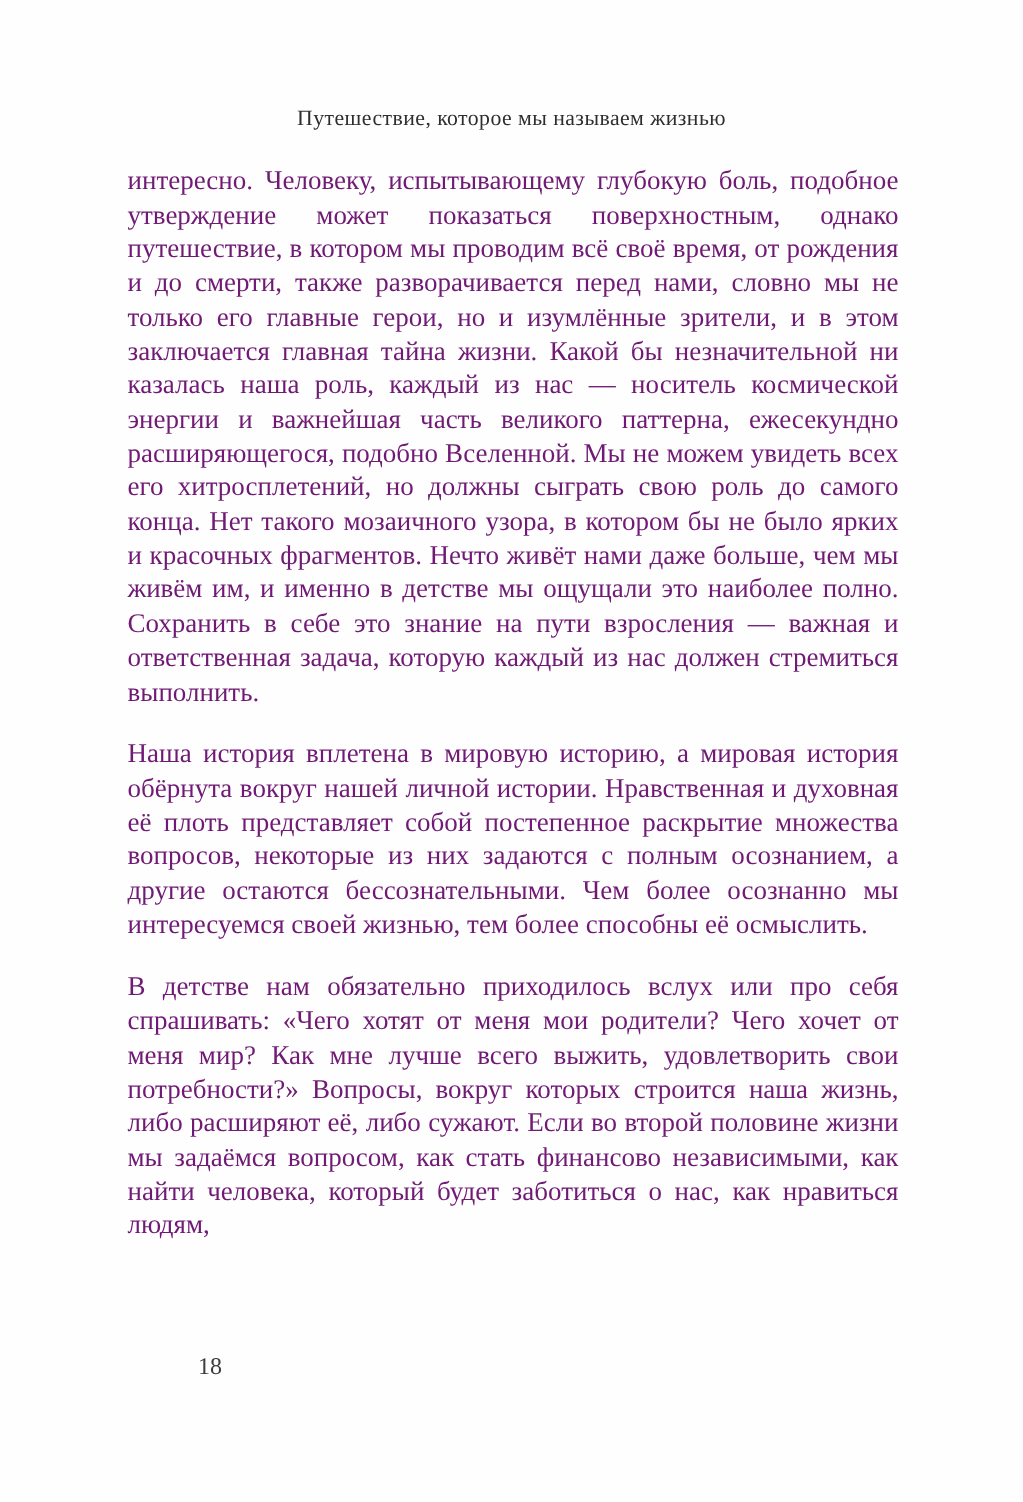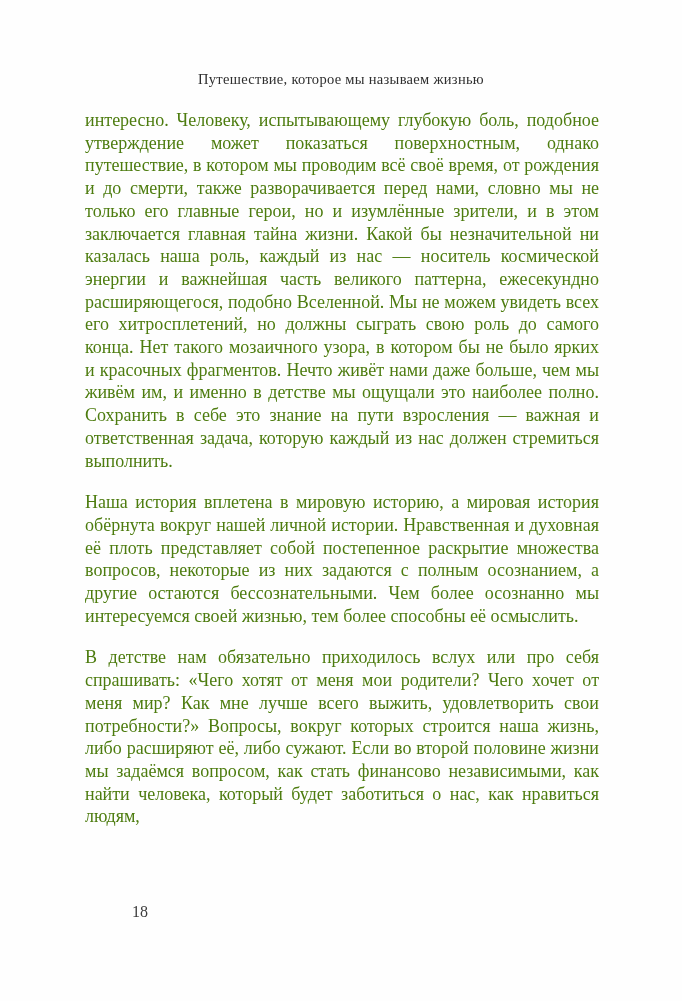--- a/index.html
+++ b/index.html
@@ -33,21 +33,21 @@
     left: 85px;
     width: 514px;
   }
   .body-text p {
     margin: 0 0 19px 0;
     font-size: 18px;
     line-height: 22.7px;
     text-align: justify;
     hyphens: auto;
     -webkit-hyphens: auto;
-    color: #4d7c0f;
+    color: #701a75;
   }
   .body-text p:last-child {
     margin-bottom: 16px;
   }
   .page-number {
     position: absolute;
     left: 87px;
     top: 903px;
     font-size: 16px;
     color: #3c3c3c;

